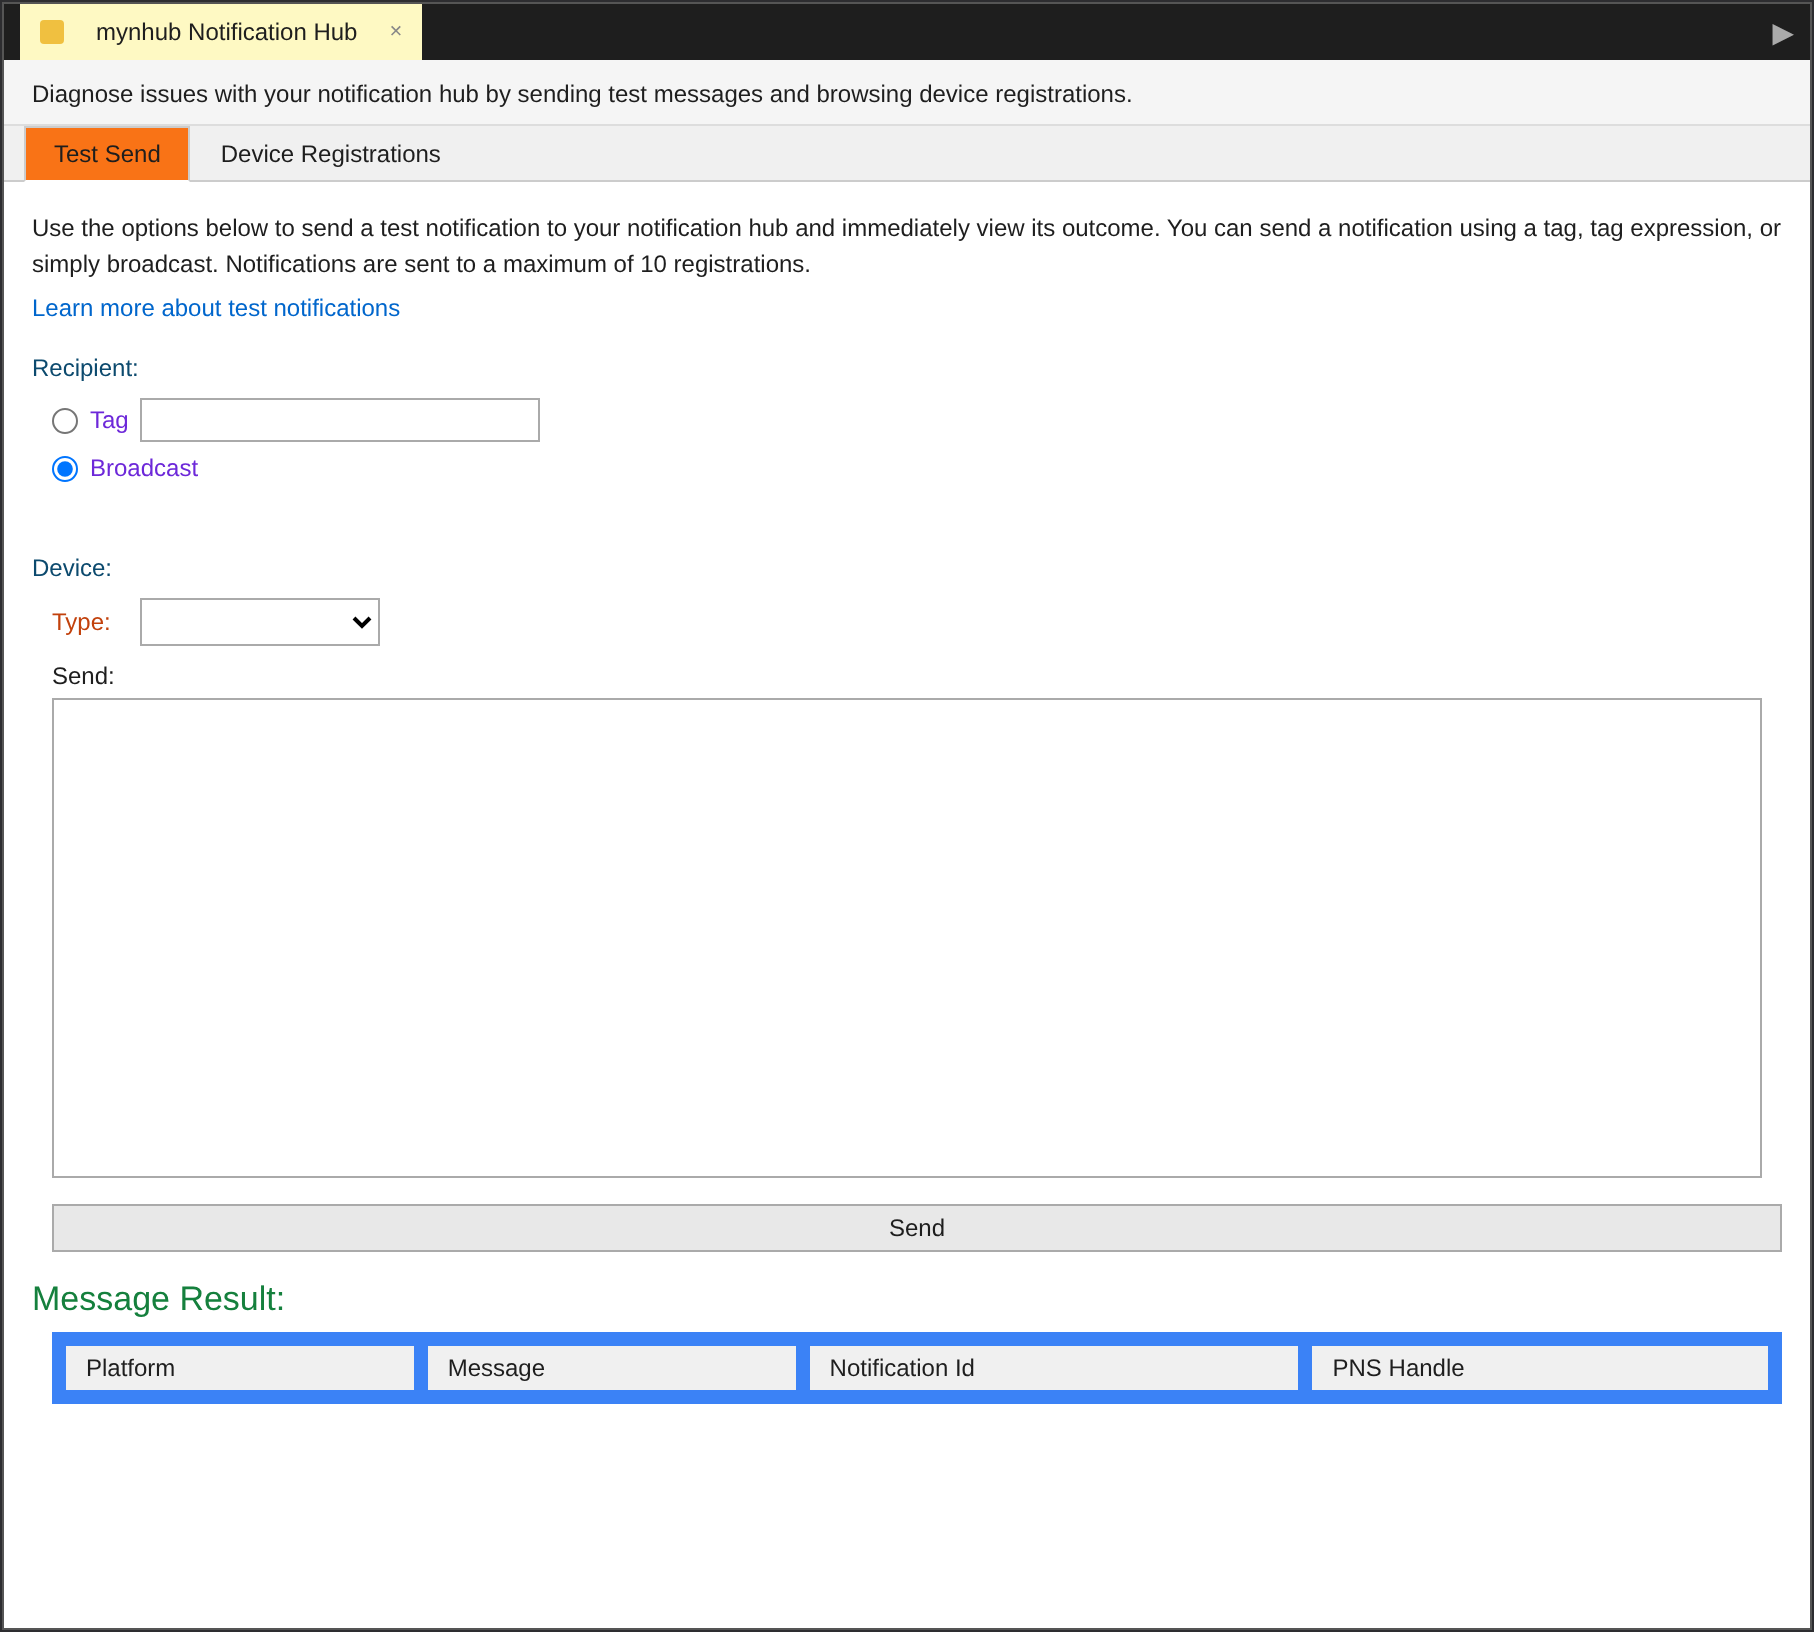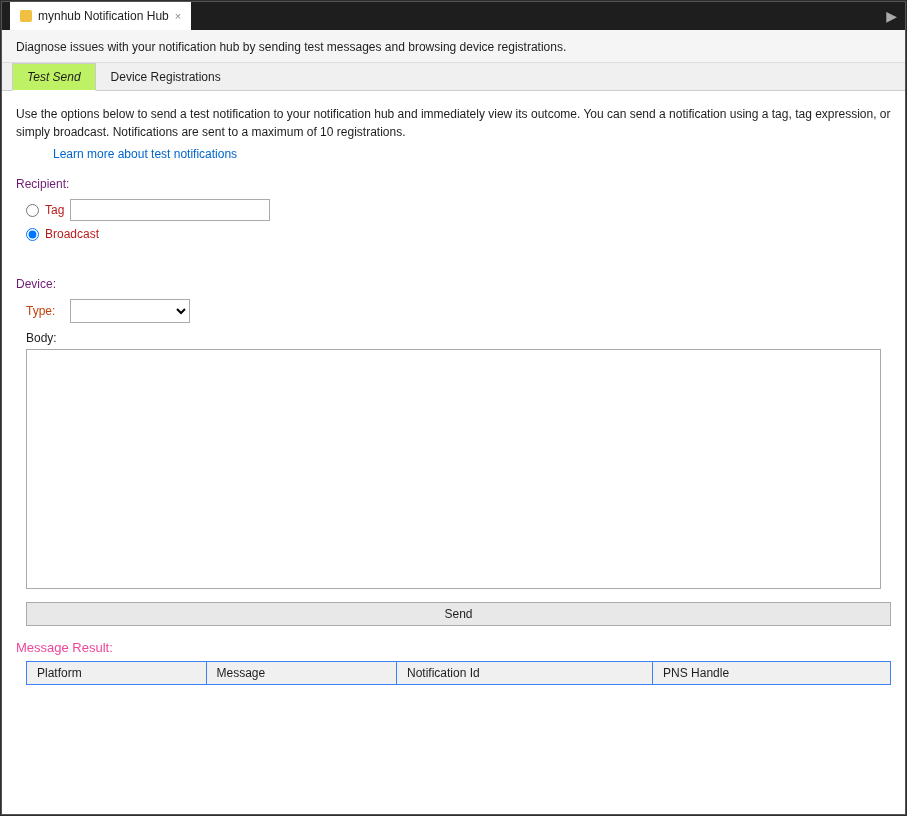--- a/index.html
+++ b/index.html
@@ -32,27 +32,27 @@
       color: #d4d4d4;
       height: 28px;
       display: flex;
       align-items: center;
       padding: 0 8px;
       flex-shrink: 0;
       position: relative;
     }
 
     .title-tab {
-      background: #ffffff;
+      background: #fef9c3;
       color: #1e1e1e;
       padding: 4px 10px;
       font-size: 11px;
       display: flex;
       align-items: center;
-      gap: 6px;
+      gap: 16px;
       height: 100%;
     }
 
     .title-tab-icon {
       width: 12px;
       height: 12px;
       background: #f0c040;
       border-radius: 2px;
       display: inline-block;
     }
@@ -97,24 +97,23 @@
       padding: 6px 14px;
       cursor: pointer;
       font-size: 12px;
       color: #1e1e1e;
       border: 1px solid transparent;
       margin-bottom: -1px;
       background: transparent;
     }
 
     .tab.active {
-      background: #bef264;
+      background: #f97316;
       border-color: #ccc;
       border-bottom-color: #ffffff;
-      font-style: italic;
     }
 
     .main-content {
       flex: 1;
       background: #ffffff;
       padding: 14px;
       overflow-y: auto;
       display: flex;
       flex-direction: column;
     }
@@ -123,26 +122,25 @@
       color: #1e1e1e;
       font-size: 12px;
       line-height: 1.5;
       margin-bottom: 6px;
     }
 
     .learn-more-link {
       color: #0066cc;
       text-decoration: none;
       font-size: 12px;
-      margin-left: 37px;
     }
 
     .section-label {
       font-size: 12px;
-      color: #701a75;
+      color: #0c4a6e;
       margin-top: 16px;
       margin-bottom: 8px;
       font-weight: normal;
     }
 
     .recipient-section {
       margin-left: 10px;
     }
 
     .radio-row {
@@ -151,21 +149,21 @@
       gap: 6px;
       margin-bottom: 6px;
     }
 
     .radio-row input[type="radio"] {
       margin: 0;
     }
 
     .radio-label {
       font-size: 12px;
-      color: #b91c1c;
+      color: #6d28d9;
     }
 
     .tag-input {
       height: 22px;
       border: 1px solid #aaa;
       background: #fff;
       width: 200px;
       padding: 2px 4px;
       font-size: 12px;
     }
@@ -225,35 +223,35 @@
       cursor: pointer;
       font-size: 12px;
       color: #1e1e1e;
     }
 
     .message-result-section {
       margin-top: 14px;
     }
 
     .result-label {
-      font-size: 13px;
-      color: #ec4899;
+      font-size: 17px;
+      color: #15803d;
       margin-bottom: 6px;
     }
 
     .result-table {
       width: calc(100% - 10px);
       margin-left: 10px;
       border-collapse: collapse;
       border: 1px solid #aaa;
     }
 
     .result-table th {
       background: #f0f0f0;
-      border: 1px solid #3b82f6;
+      border: 7px solid #3b82f6;
       padding: 4px 10px;
       text-align: left;
       font-size: 12px;
       font-weight: normal;
       color: #1e1e1e;
     }
   </style>
 </head>
 <body>
 
@@ -305,21 +303,21 @@
         <div class="type-row">
           <span class="type-label">Type:</span>
           <select class="type-select">
             <option value=""></option>
             <option value="Windows">Windows</option>
             <option value="Apple">Apple</option>
             <option value="Google">Google</option>
             <option value="Amazon">Amazon</option>
           </select>
         </div>
-        <div class="body-label">Body:</div>
+        <div class="body-label">Send:</div>
         <textarea class="body-textarea" style=""></textarea>
       </div>
 
       <button class="send-btn">Send</button>
 
       <div class="message-result-section">
         <div class="result-label">Message Result:</div>
         <table class="result-table">
           <thead>
             <tr>

